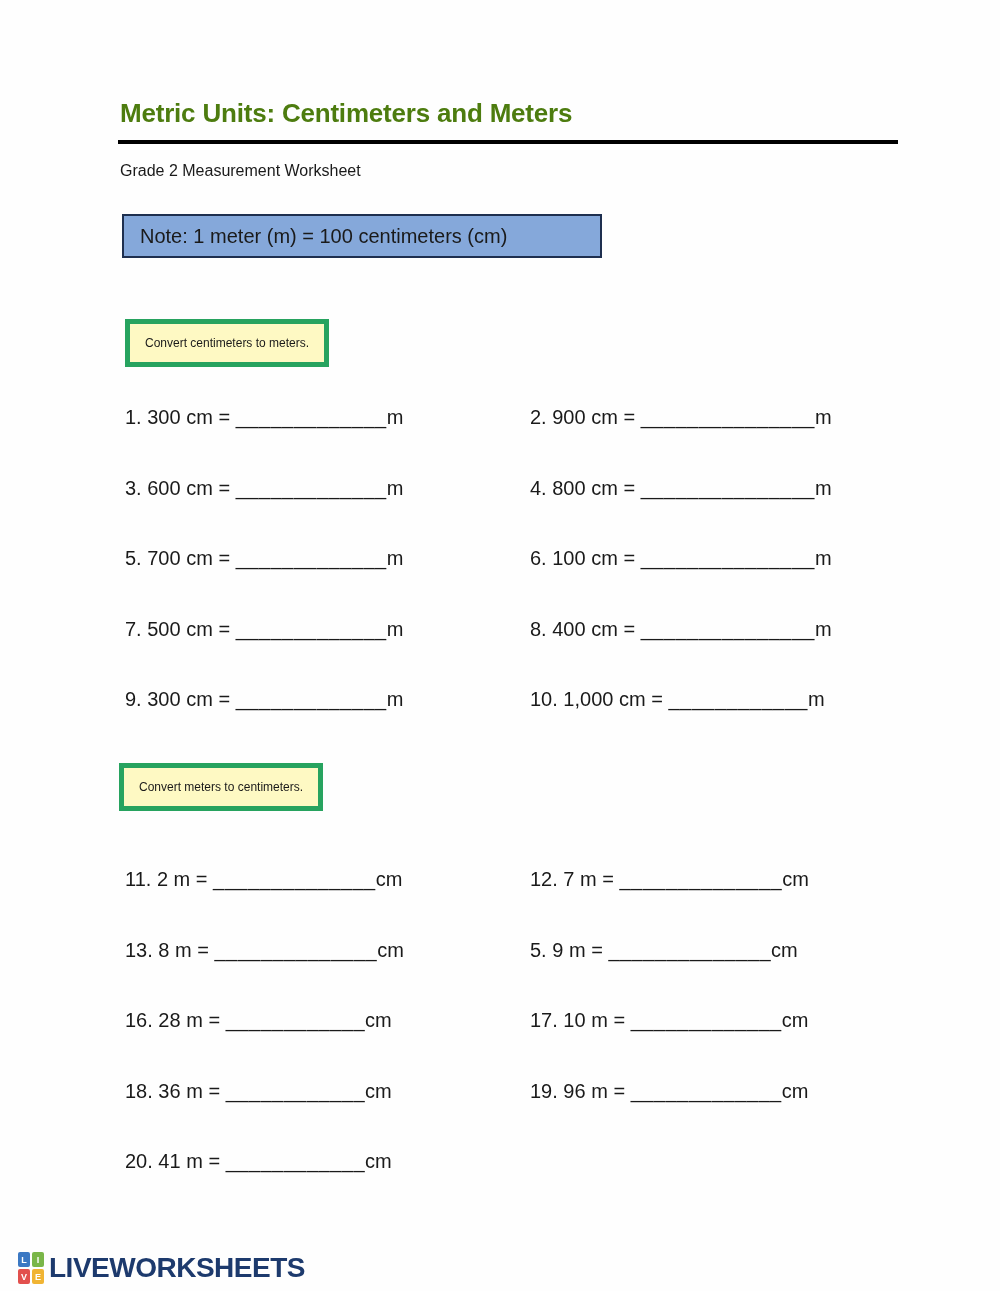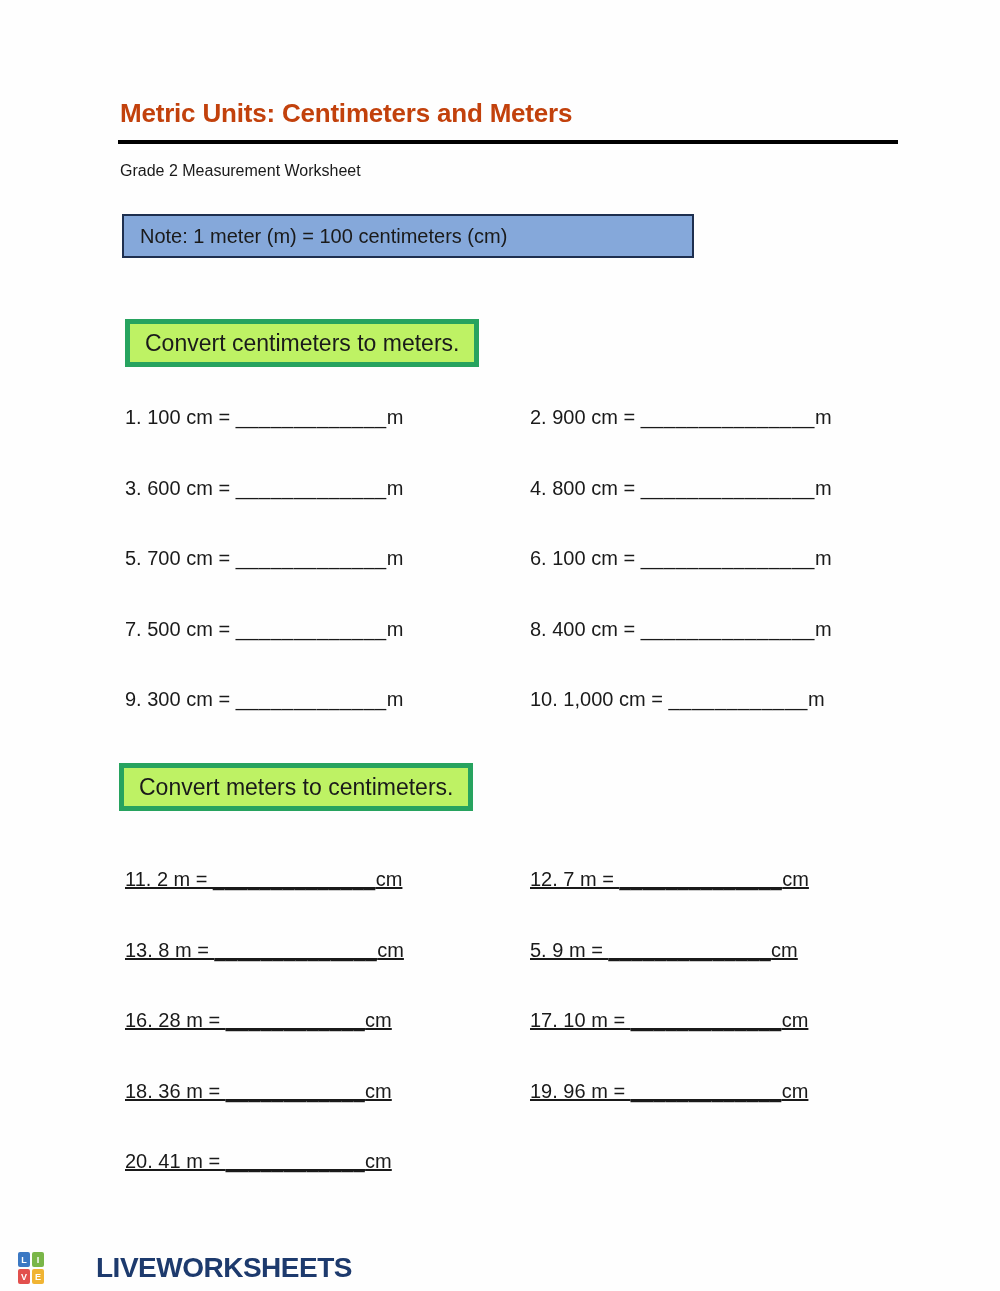--- a/index.html
+++ b/index.html
@@ -7,58 +7,58 @@
     width:1000px;height:1291px;
     background:#fefefe;
     font-family:"Liberation Sans","DejaVu Sans",sans-serif;
     color:#1a1a1a;
     position:relative;
     overflow:hidden;
   }
   .abs{position:absolute;}
   .page-title{
     left:120px;top:98px;
-    font-size:26px;font-weight:bold;color:#c2410c;
+    font-size:26px;font-weight:bold;color:#4d7c0f;
     letter-spacing:-0.2px;
   }
   .title-rule{
     left:118px;top:140px;width:780px;height:4px;
     background:var(--rule,#000);
   }
   .subtitle{
     left:120px;top:162px;
     font-size:16px;
   }
   .note-box{
-    left:122px;top:214px;width:572px;height:44px;
+    left:122px;top:214px;width:480px;height:44px;
     box-sizing:border-box;
     background:var(--note-bg,#85a8da);
     border:2px solid var(--note-border,#1e2f4f);
     font-size:20px;line-height:40px;
     padding-left:16px;
   }
   .instr-box{
     box-sizing:border-box;
     border:5px solid var(--accent-green,#27a35f);
-    background:#bef264;
+    background:#fef9c3;
     padding:8px 15px;
-    font-size:23px;line-height:22px;
+    font-size:12px;line-height:22px;
     display:inline-block;
     white-space:nowrap;
   }
   .instr1{left:125px;top:319px;}
   .instr2{left:119px;top:763px;}
   .problems{
     display:grid;
     grid-template-columns:405px auto;
     grid-auto-rows:70.5px;
     font-size:20px;
   }
   .grid1{left:125px;top:406px;width:760px;}
-  .grid2{left:125px;top:868px;width:760px;text-decoration:underline;}
+  .grid2{left:125px;top:868px;width:760px;}
   .cell{white-space:nowrap;}
   .blank{letter-spacing:0.5px;}
   .footer{
     left:18px;top:1252px;
     display:flex;align-items:center;gap:5px;
   }
   .logo-grid{
     display:grid;
     grid-template-columns:12px 12px;
     grid-template-rows:15px 15px;
@@ -67,39 +67,38 @@
   .tile{
     border-radius:2px;
     color:#fff;
     font-size:9px;font-weight:bold;
     display:flex;align-items:center;justify-content:center;
   }
   .brand{
     font-size:28px;font-weight:bold;
     color:var(--brand-navy,#1d3a6d);
     letter-spacing:-0.5px;
-    margin-left:47px;
   }
 </style>
 </head>
 <body>
 
 <div class="abs page-title">Metric Units: Centimeters and Meters</div>
 <div class="abs title-rule"></div>
 <div class="abs subtitle">Grade 2 Measurement Worksheet</div>
 
 <div class="abs note-box">
   <span>Note: 1 meter (m) = 100 centimeters (cm)</span>
 </div>
 
 <div class="abs instr-box instr1">
   <span>Convert centimeters to meters.</span>
 </div>
 <div class="abs problems grid1" id="grid-0">
-    <div class="cell"><span>1. 100 cm = </span><span class="blank">_____________</span><span>m</span></div>
+    <div class="cell"><span>1. 300 cm = </span><span class="blank">_____________</span><span>m</span></div>
     <div class="cell"><span>2. 900 cm = </span><span class="blank">_______________</span><span>m</span></div>
     <div class="cell"><span>3. 600 cm = </span><span class="blank">_____________</span><span>m</span></div>
     <div class="cell"><span>4. 800 cm = </span><span class="blank">_______________</span><span>m</span></div>
     <div class="cell"><span>5. 700 cm = </span><span class="blank">_____________</span><span>m</span></div>
     <div class="cell"><span>6. 100 cm = </span><span class="blank">_______________</span><span>m</span></div>
     <div class="cell"><span>7. 500 cm = </span><span class="blank">_____________</span><span>m</span></div>
     <div class="cell"><span>8. 400 cm = </span><span class="blank">_______________</span><span>m</span></div>
     <div class="cell"><span>9. 300 cm = </span><span class="blank">_____________</span><span>m</span></div>
     <div class="cell"><span>10. 1,000 cm = </span><span class="blank">____________</span><span>m</span></div>
   </div>

